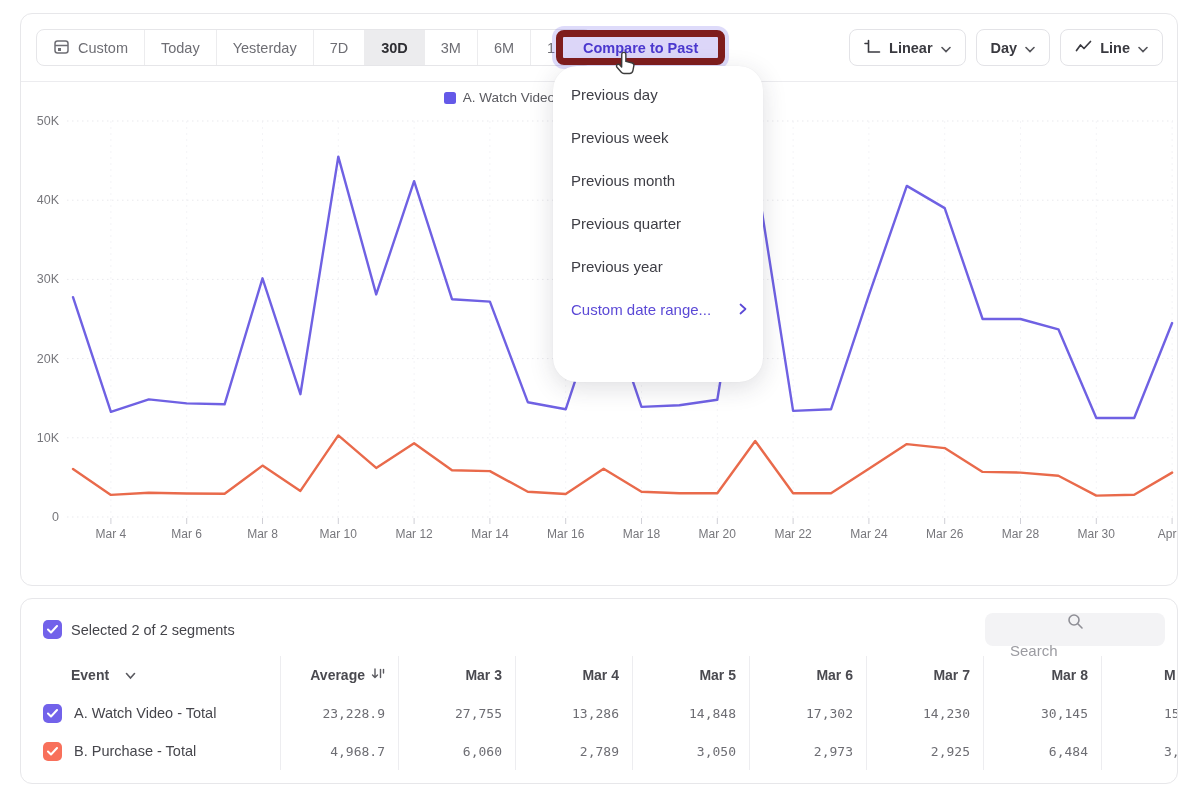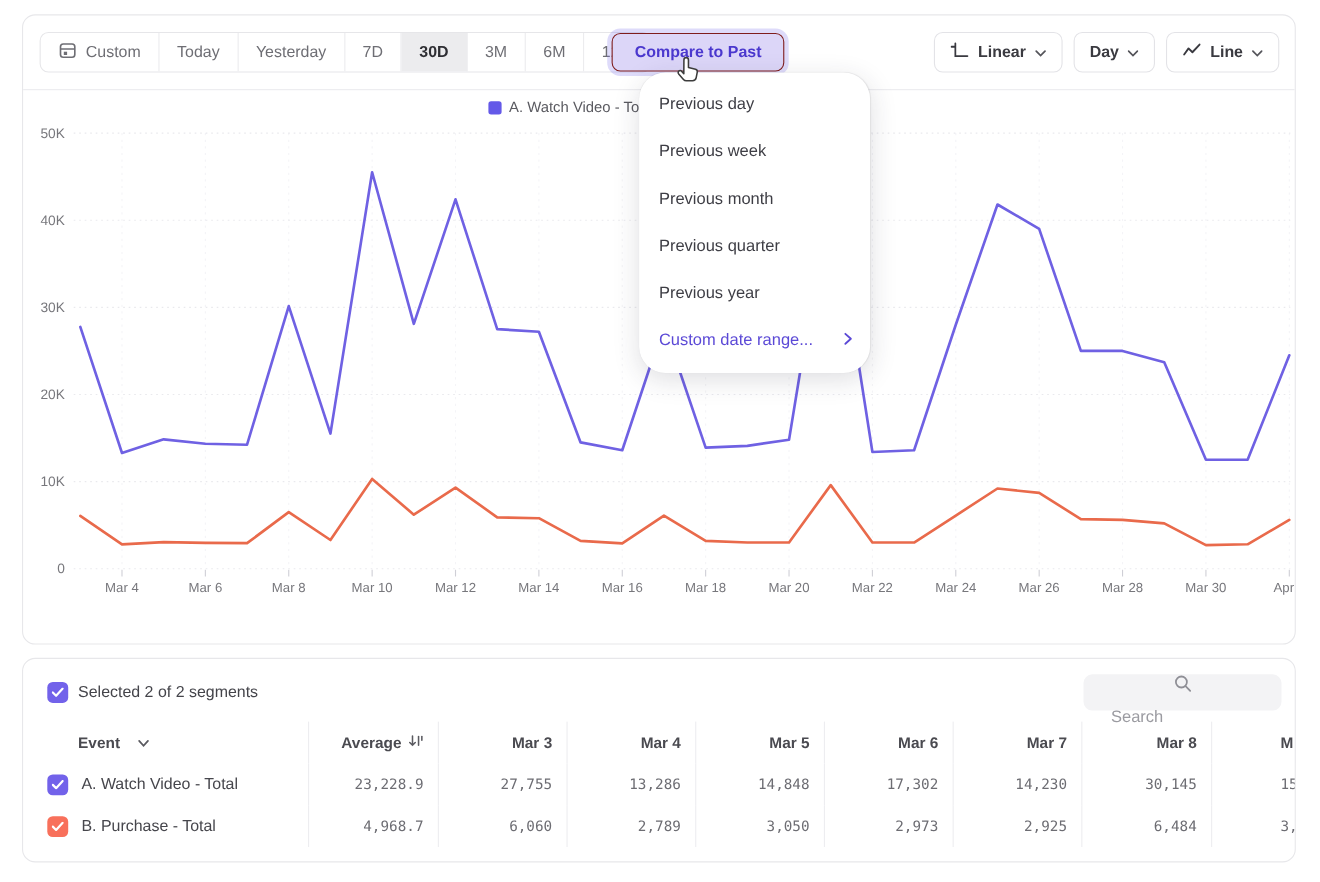--- a/index.html
+++ b/index.html
@@ -13,41 +13,41 @@
   
   #range-group { position:absolute; left:15px; top:15px; height:37px; display:inline-flex;
     border:1px solid #e6e6e9; border-radius:8px; overflow:hidden; background:#fff; }
   .range-btn { display:flex; align-items:center; gap:8px; padding:0 16px; font-size:14.5px;
     color:#6e6e74; border-right:1px solid #ececee; cursor:pointer; white-space:nowrap; }
   .range-btn:last-child { border-right:none; }
   .range-btn.sel { background:#ececee; color:#2e2e33; font-weight:700; }
   .range-btn svg { flex:0 0 auto; }
 
   #compare-btn { position:absolute; left:535px; top:16px; height:35px; padding:0 20px;
-    display:flex; align-items:center; background:#dcd6f8; border:1px solid #7f1d1d;
+    display:flex; align-items:center; background:#dcd6f8; border:7px solid #7f1d1d;
     border-radius:8px; color:#4b38ce; font-size:14.5px; font-weight:700; cursor:pointer;
     box-shadow:0 0 0 4px rgba(124,110,235,.25); }
 
   #right-controls { position:absolute; right:14px; top:15px; display:flex; gap:10px; }
   .ctrl-btn { height:37px; display:flex; align-items:center; gap:8px; padding:1px 14px;
     border:1px solid #e3e3e7; border-radius:8px; background:#fff; font-size:14.5px;
     font-weight:700; color:#3a3a40; cursor:pointer; }
 
   #toolbar-divider { position:absolute; left:0; right:0; top:67px; height:1px; background:#ececef; }
 
   
   #legend { position:absolute; left:0; top:76px; width:100%; display:flex;
     justify-content:center; gap:26px; }
   .legend-item { display:flex; align-items:center; gap:7px; font-size:13.5px; color:#5a5a60; cursor:pointer; }
   .legend-swatch { width:12px; height:12px; border-radius:2.5px; }
 
   #chart-area { position:absolute; left:0; top:95px; width:1156px; height:455px; }
 
   
-  #compare-menu { position:absolute; left:581px; top:66px; width:210px; height:273px;
+  #compare-menu { position:absolute; left:553px; top:66px; width:210px; height:316px;
     background:#fff; border-radius:24px; z-index:50; padding-top:7px;
     box-shadow:0 6px 24px rgba(40,40,60,.15), 0 0 1px rgba(0,0,0,.08); }
   .menu-item { height:43px; display:flex; align-items:center; padding:0 16px 0 18px;
     font-size:15px; color:#3e3e45; cursor:pointer; }
   .menu-item.custom { color:#5b49d6; justify-content:space-between; }
 
   
   #cursor { position:absolute; left:612px; top:50px; z-index:99; }
 
   

